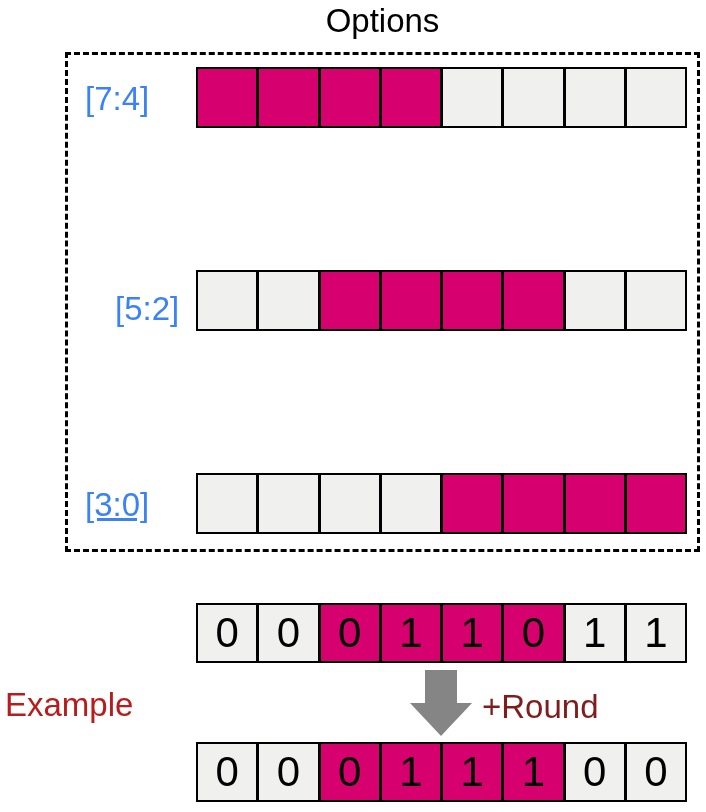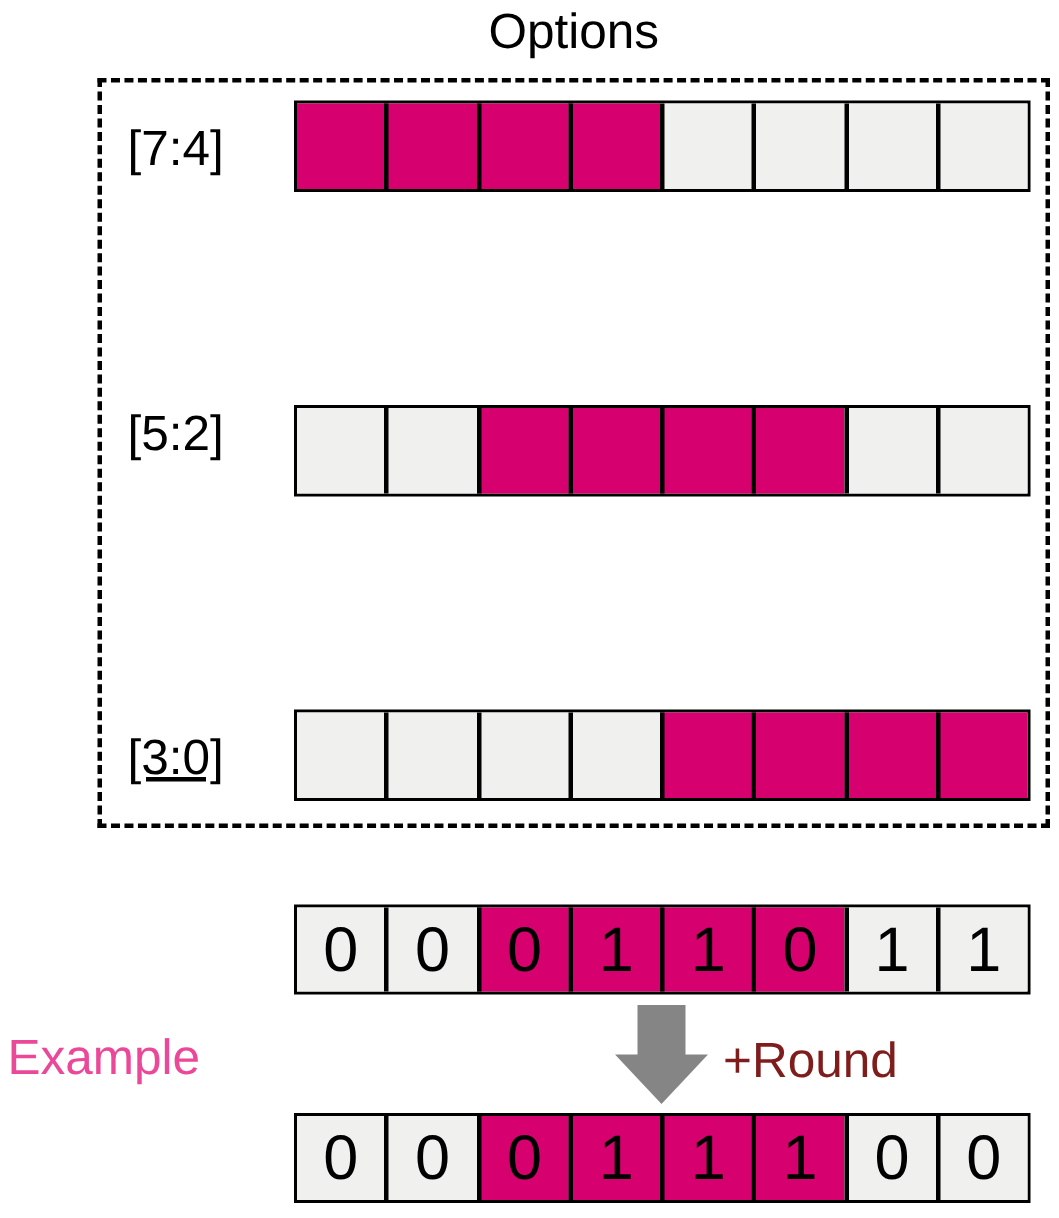--- a/index.html
+++ b/index.html
@@ -31,21 +31,21 @@
     top: 52px;
     width: 635px;
     height: 500px;
     border: 3px dashed #000;
     box-sizing: border-box;
   }
   .row-label {
     position: absolute;
     left: 85px;
     font-size: 33px;
-    color: #000000;
+    color: #3b82f6;
     white-space: nowrap;
   }
   .register {
     position: absolute;
     left: 196px;
     width: 491px;
     display: flex;
     border: 2.5px solid #000;
     box-sizing: border-box;
     background: #fff;
@@ -64,21 +64,21 @@
   .register .cell:first-child { border-left: none; }
   .register .cell.hl { background: var(--accent); }
   .reg-h61 { height: 61px; }
   .reg-h60 { height: 60px; }
 
   .example-label {
     position: absolute;
     left: 5px;
     top: 686px;
     font-size: 33px;
-    color: #ec4899;
+    color: #b91c1c;
     white-space: nowrap;
     text-align: right;
   }
   .arrow-body {
     position: absolute;
     left: 425px;
     top: 670px;
     width: 32px;
     height: 34px;
     background: var(--arrow);
@@ -116,21 +116,21 @@
       <div class="cell hl"></div>
       <div class="cell hl"></div>
       <div class="cell hl"></div>
       <div class="cell hl"></div>
       <div class="cell"></div>
       <div class="cell"></div>
       <div class="cell"></div>
       <div class="cell"></div>
     </div>
 
-  <div class="row-label" style="top:270px;">[5:2]</div>
+  <div class="row-label" style="top:290px;margin-left:30px;">[5:2]</div>
   <div class="register reg-h61" style="top:270px;">
       <div class="cell"></div>
       <div class="cell"></div>
       <div class="cell hl"></div>
       <div class="cell hl"></div>
       <div class="cell hl"></div>
       <div class="cell hl"></div>
       <div class="cell"></div>
       <div class="cell"></div>
     </div>

